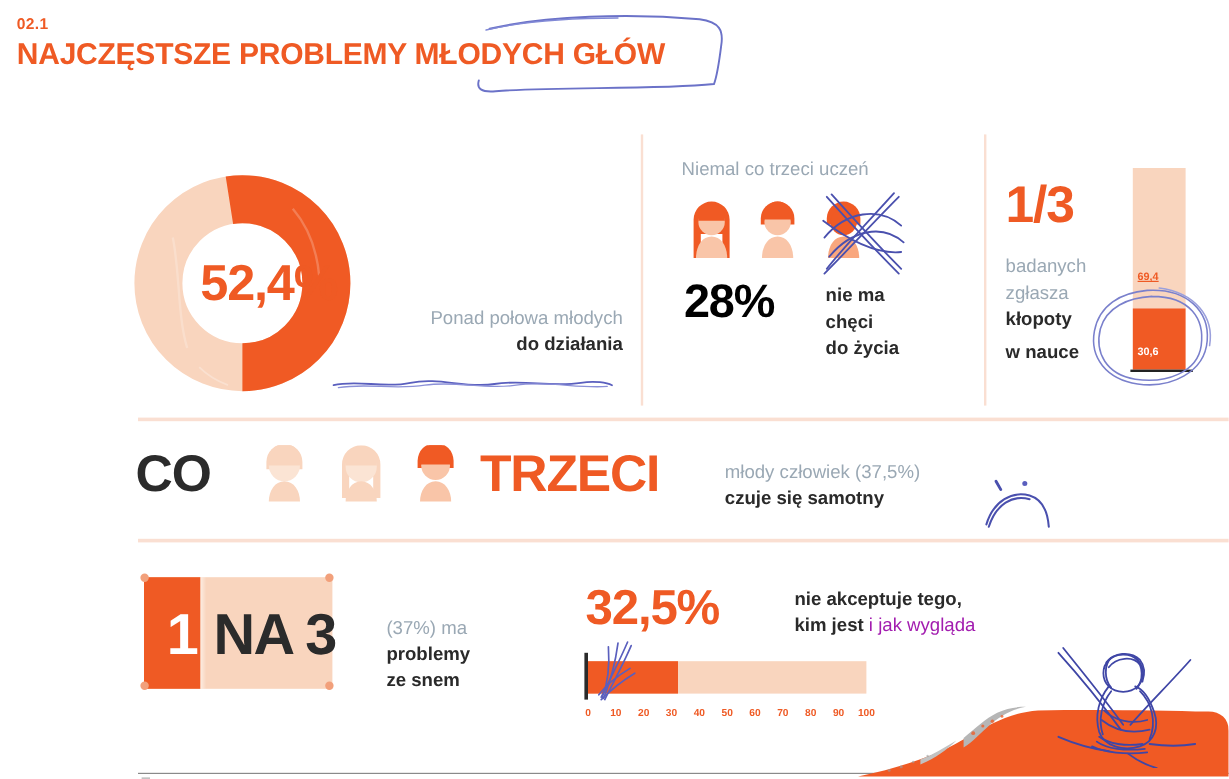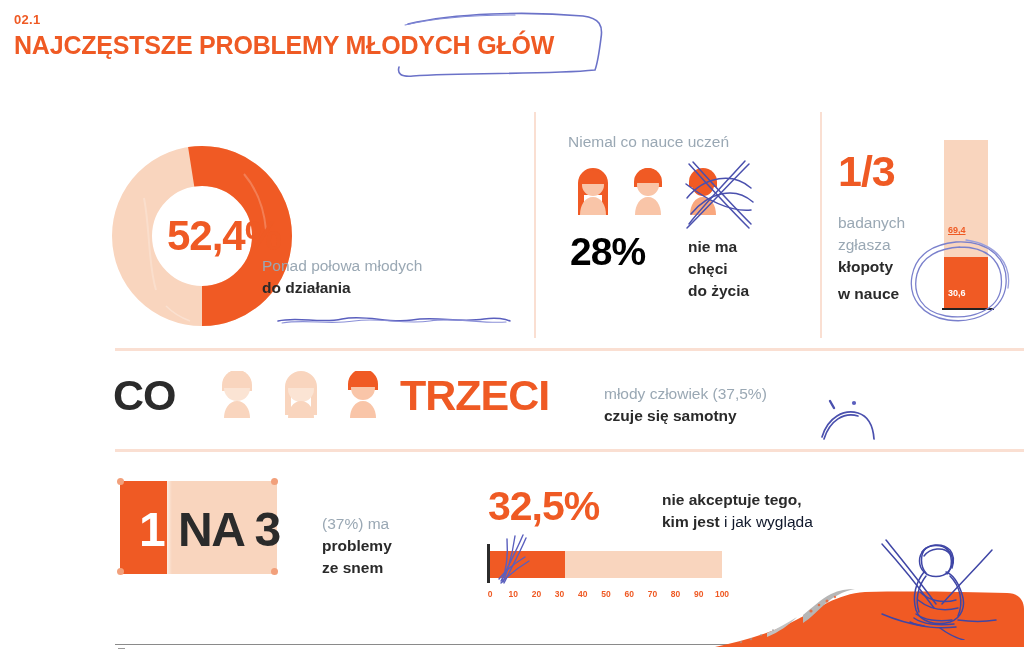--- a/index.html
+++ b/index.html
@@ -27,32 +27,32 @@
   
   .hrule { position: absolute; height: 3px; background: #FADFD2; }
   .vrule { position: absolute; width: 2px; background: #FADFD2; }
   #bottom-rule { position: absolute; left: 115px; top: 644px; width: 909px; height: 1px; background: #8a8a8a; }
   #bottom-tick { position: absolute; left: 118px; top: 648px; width: 7px; height: 1px; background: #9a9a9a; }
 
   
   .lede { color: #9AA8B4; font-size: 15.5px; line-height: 1.42; }
   .lede b { color: #2A2A2A; }
   .strong-dark { color: #2A2A2A; font-weight: bold; font-size: 15.5px; line-height: 1.42; }
-  .strong-dark .muted { color: #0f172a; font-weight: normal; }
+  .strong-dark .muted { color: #a21caf; font-weight: normal; }
 
   
   #donut-wrap { position: absolute; left: 104px; top: 138px; width: 196px; height: 196px; }
   #donut-label {
     position: absolute; left: 0; top: 0; width: 196px; height: 196px;
     display: flex; align-items: center; justify-content: center;
     font-size: 42px; font-weight: bold; color: #EF5A24;
     transform: translateX(22px);
     letter-spacing: -1px;
   }
-  #donut-caption { position: absolute; left: 262px; top: 255px; width: 235px; }
+  #donut-caption { position: absolute; left: 284px; top: 255px; width: 235px; text-align: right; }
   #donut-squiggle { position: absolute; left: 276px; top: 312px; }
 
   
   #panel-mid-title { position: absolute; left: 568px; top: 131px; }
   #people-row-mid { position: absolute; left: 570px; top: 165px; display: flex; align-items: flex-end; gap: 14px; }
   #cross-scribble { position: absolute; left: 683px; top: 158px; }
   #mid-pct { position: absolute; left: 570px; top: 230px; font-size: 39px; font-weight: bold; color: #000000; letter-spacing: -1px; }
   #mid-caption { position: absolute; left: 688px; top: 236px; width: 130px; }
 
   
@@ -145,21 +145,21 @@
   <div id="donut-caption">
     <div class="lede">Ponad połowa młodych</div>
     <div class="strong-dark">do działania</div>
   </div>
 
   <svg id="donut-squiggle" width="236" height="16" viewBox="0 0 236 16">
     <path d="M2 9 C22 4 44 12 66 7 C90 2 112 12 136 8 C160 4 184 11 208 7 C220 5 230 7 234 9" fill="none" stroke="#5A5FBE" stroke-width="1.5" stroke-linecap="round"></path>
     <path d="M6 11 C30 7 52 13 78 9 C104 5 128 13 154 9 C180 5 206 12 230 10" fill="none" stroke="#8B90D8" stroke-width="1.1" stroke-linecap="round"></path>
   </svg>
 
-  <div id="panel-mid-title" class="lede">Niemal co nauce uczeń</div>
+  <div id="panel-mid-title" class="lede">Niemal co trzeci uczeń</div>
 
   <div id="people-row-mid">
 
     <svg width="46" height="58" viewBox="0 0 46 58">
       <path d="M8 18 A15 15 0 0 1 38 18 L38 50 L32 50 L32 30 L14 30 L14 50 L8 50 Z" fill="#F05A24"></path>
       <circle cx="23" cy="20" r="11" fill="#F9C5A8"></circle>
       <path d="M12 16 A11 11 0 0 1 34 16 L34 19 L12 19 Z" fill="#F05A24"></path>
       <path d="M23 32 C15 32 10 40 10 50 L36 50 C36 40 31 32 23 32 Z" fill="#F9C5A8"></path>
     </svg>
 

